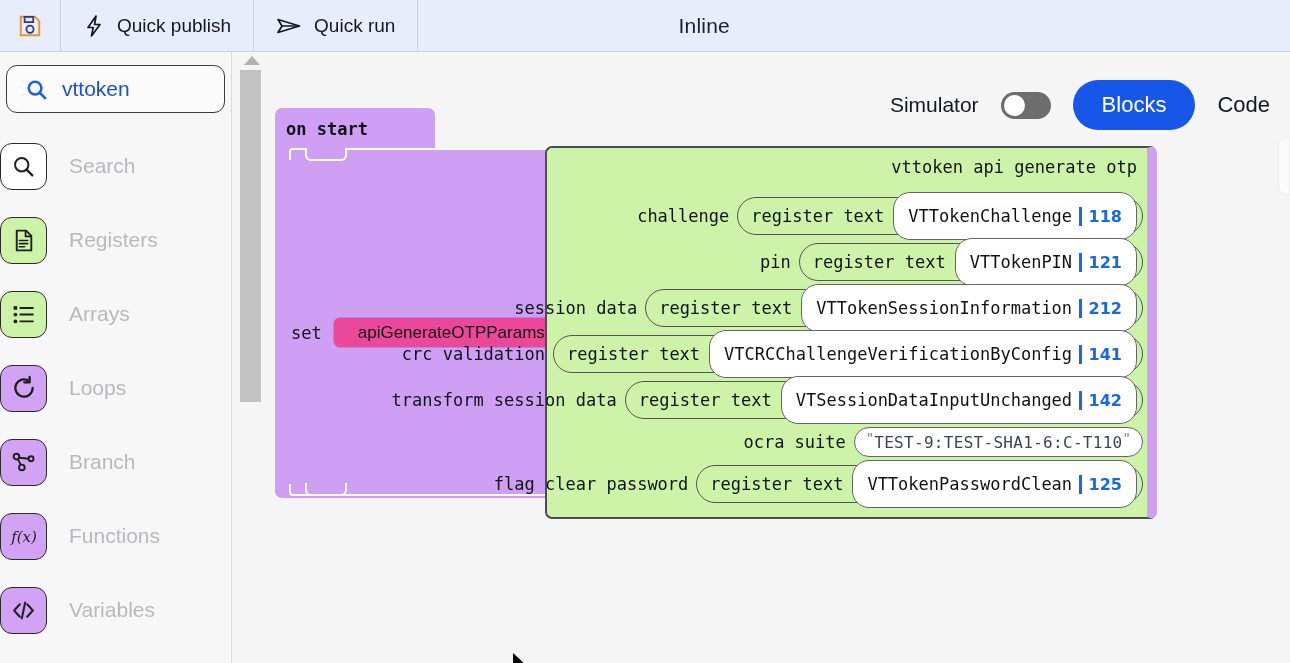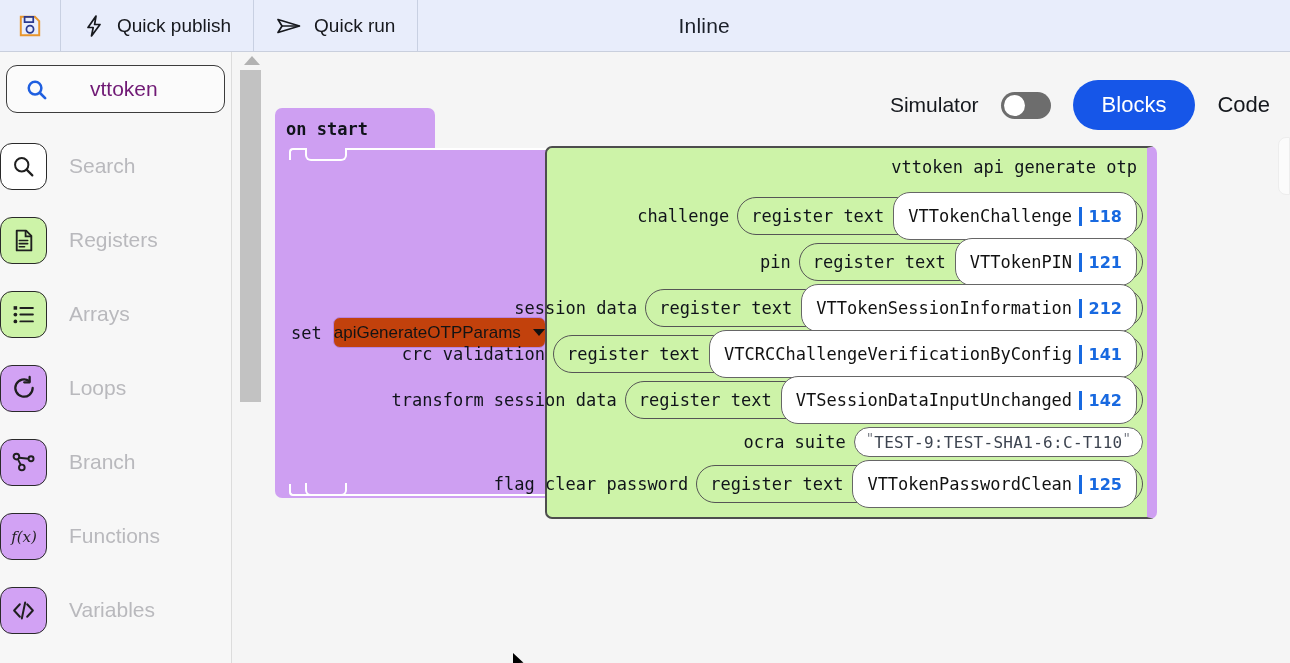--- a/index.html
+++ b/index.html
@@ -37,21 +37,21 @@
   .sidebar {
     position: absolute; left: 0; top: 52px; width: 232px; height: 611px;
     background: #f7f7f7; border-right: 1px solid #dcdcdc;
   }
   .search-box {
     position: absolute; left: 6px; top: 13px; width: 219px; height: 48px;
     background: #fbfbfb; border: 1.6px solid #3c3c3c; border-radius: 11px;
     display: flex; align-items: center; gap: 14px; padding: 0 18px;
     cursor: text;
   }
-  .search-val { font-size: 21px; color: #701a75; margin-left: 28px; }
+  .search-val { font-size: 21px; color: #1d4ed8; }
 
   .cat-list { position: absolute; left: 0; top: 77px; width: 232px; }
   .cat {
     display: flex; align-items: center; gap: 22px;
     height: 74px; cursor: pointer;
   }
   .cat-ico {
     width: 47px; height: 47px; border-radius: 12px;
     border: 1.6px solid #2a2a2a;
     display: flex; align-items: center; justify-content: center;
@@ -127,23 +127,23 @@
     width: 38px; height: 11px;
     border: 2.4px solid #fff; border-top: none; border-radius: 0 0 6px 6px;
     background: #ce9ff2;
   }
   .setrow {
     position: absolute; left: 16px; top: 169px;
     display: flex; align-items: center; gap: 11px;
   }
   .kw { font-family: "DejaVu Sans Mono", monospace; font-size: 17px; color: #10131a; }
   .dropdown {
-    background: #c2410c; border: 1px solid #b684e0; border-radius: 7px;
+    background: #ec4899; border: 1px solid #b684e0; border-radius: 7px;
     height: 31px; display: flex; align-items: center; gap: 12px;
-    padding: 0 0; cursor: pointer;
+    padding: 0 24px; cursor: pointer;
   }
   .dd-val { font-size: 17px; color: #141414; }
   .caret {
     width: 0; height: 0; border-left: 6px solid transparent;
     border-right: 6px solid transparent; border-top: 7px solid #111;
   }
 
   
   .apiblock {
     position: absolute; left: 283px; top: 94px;

